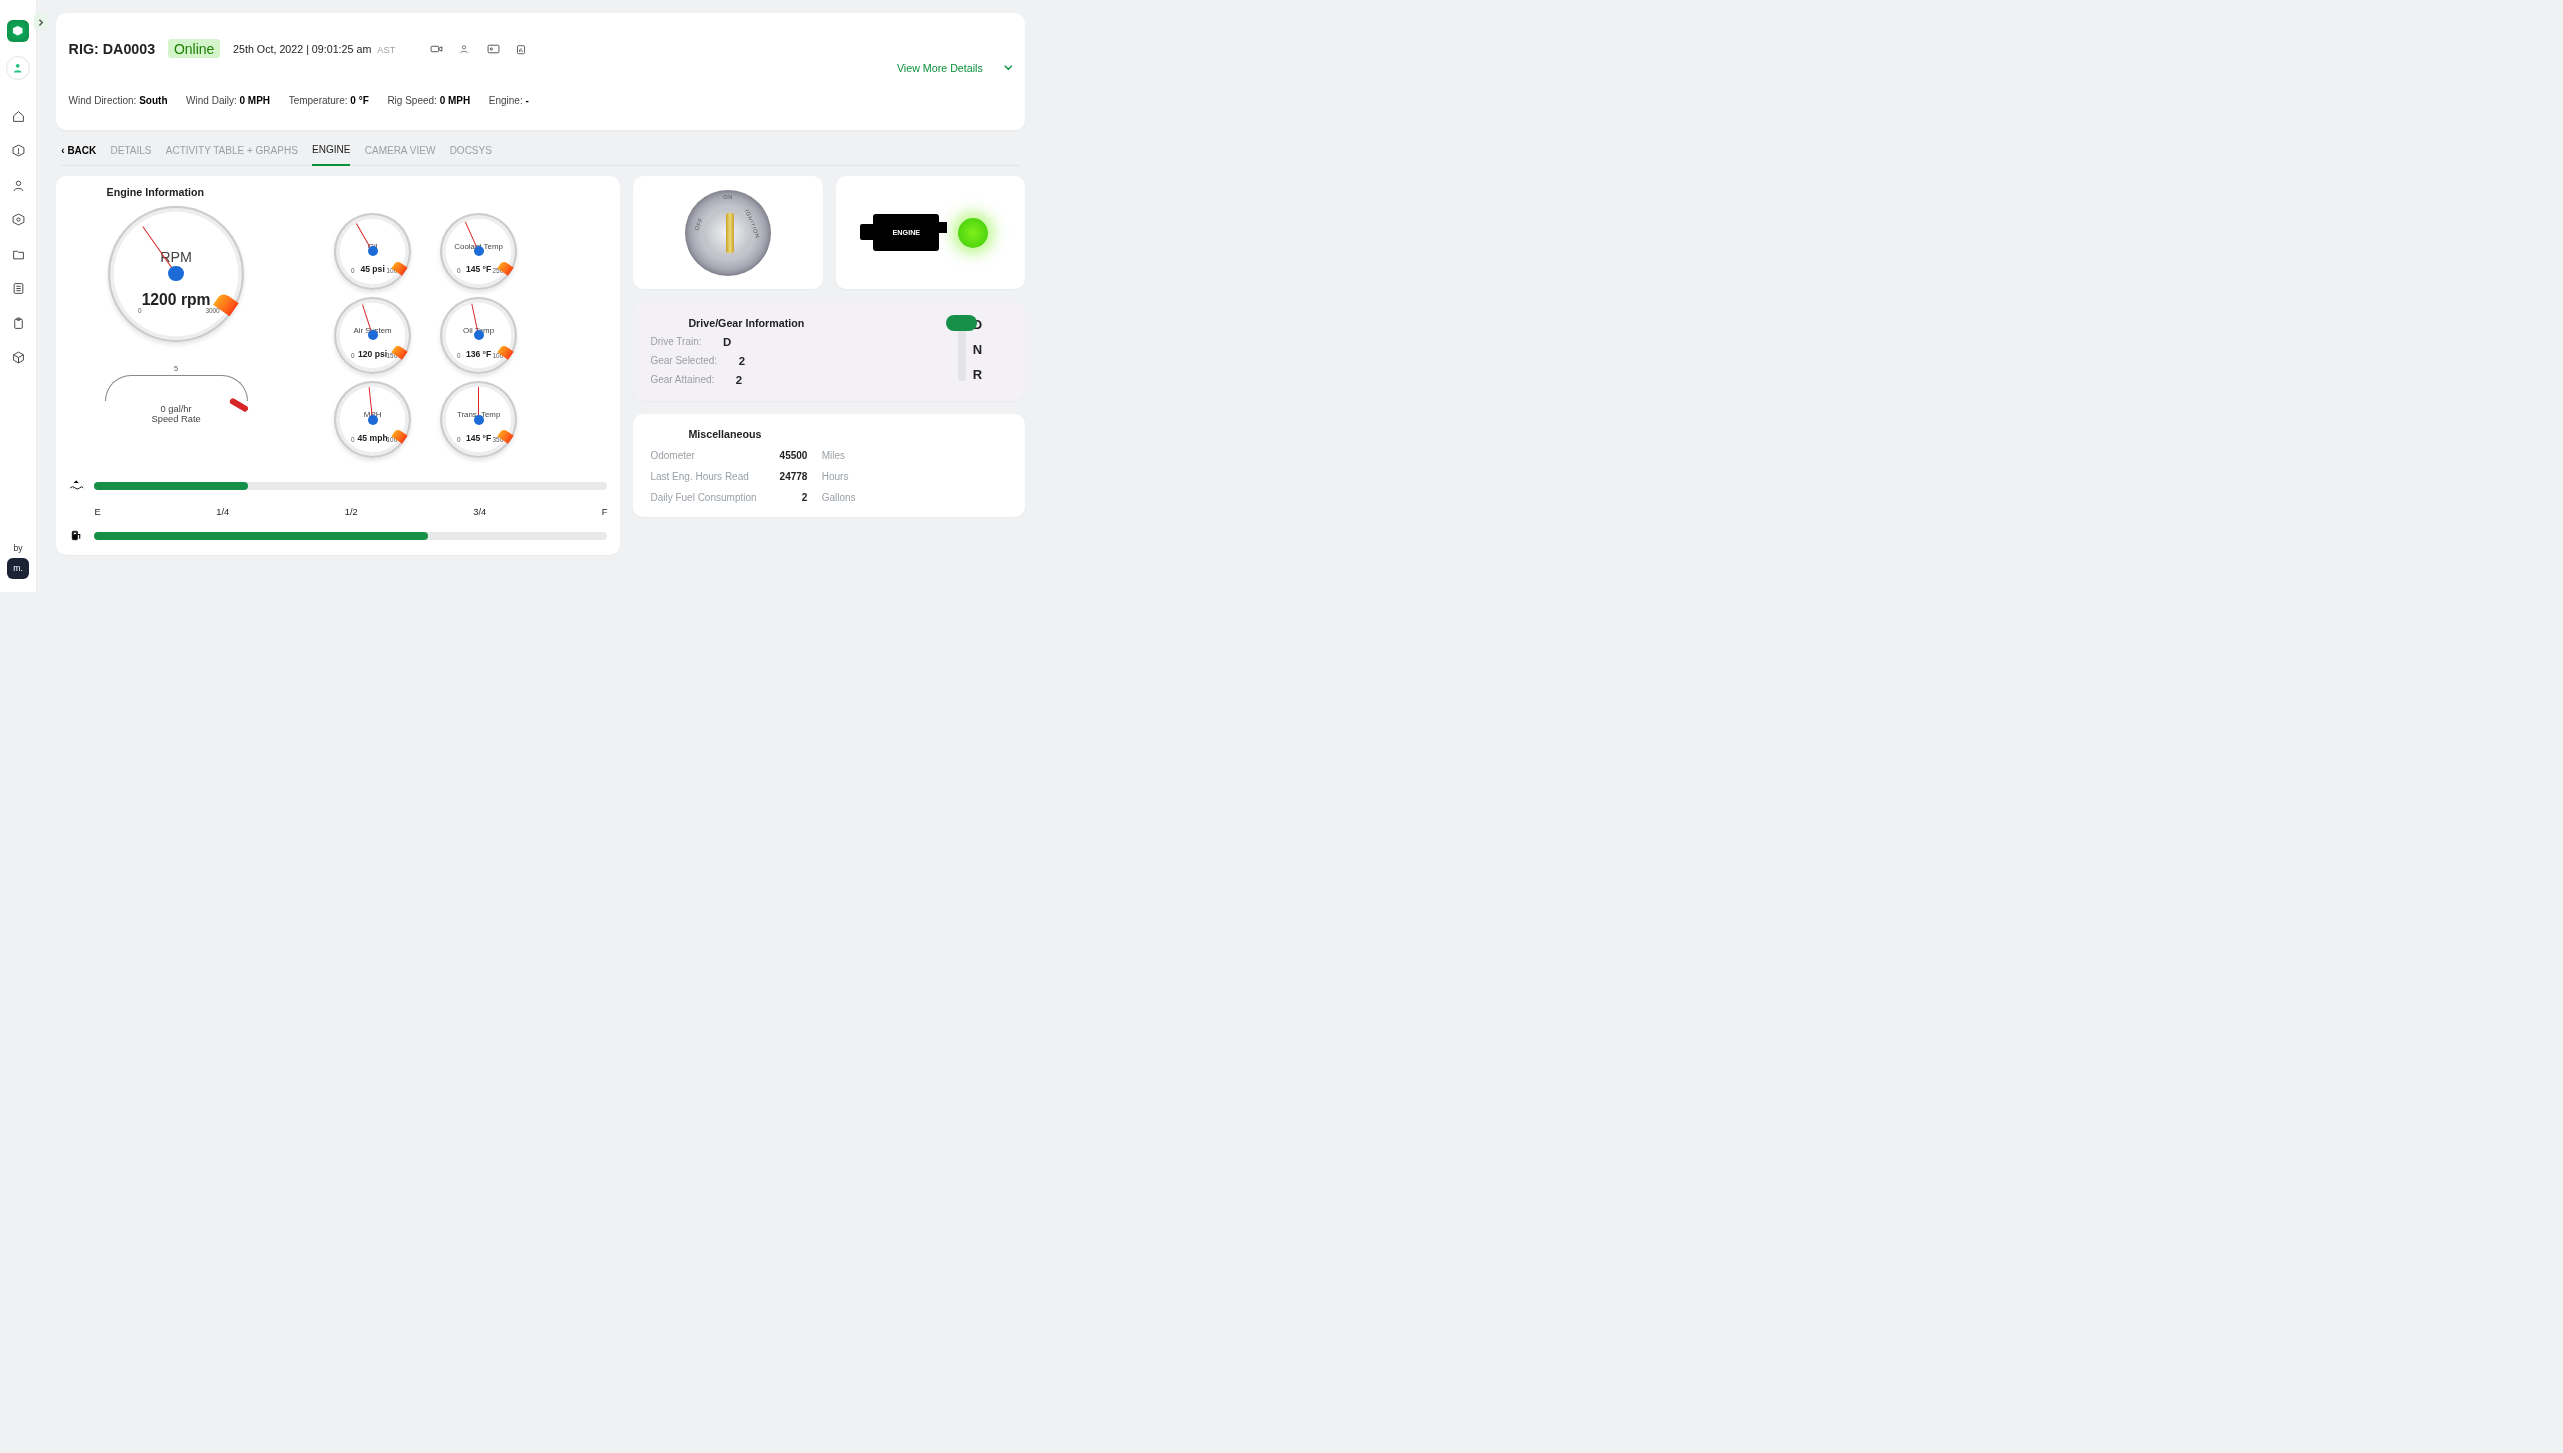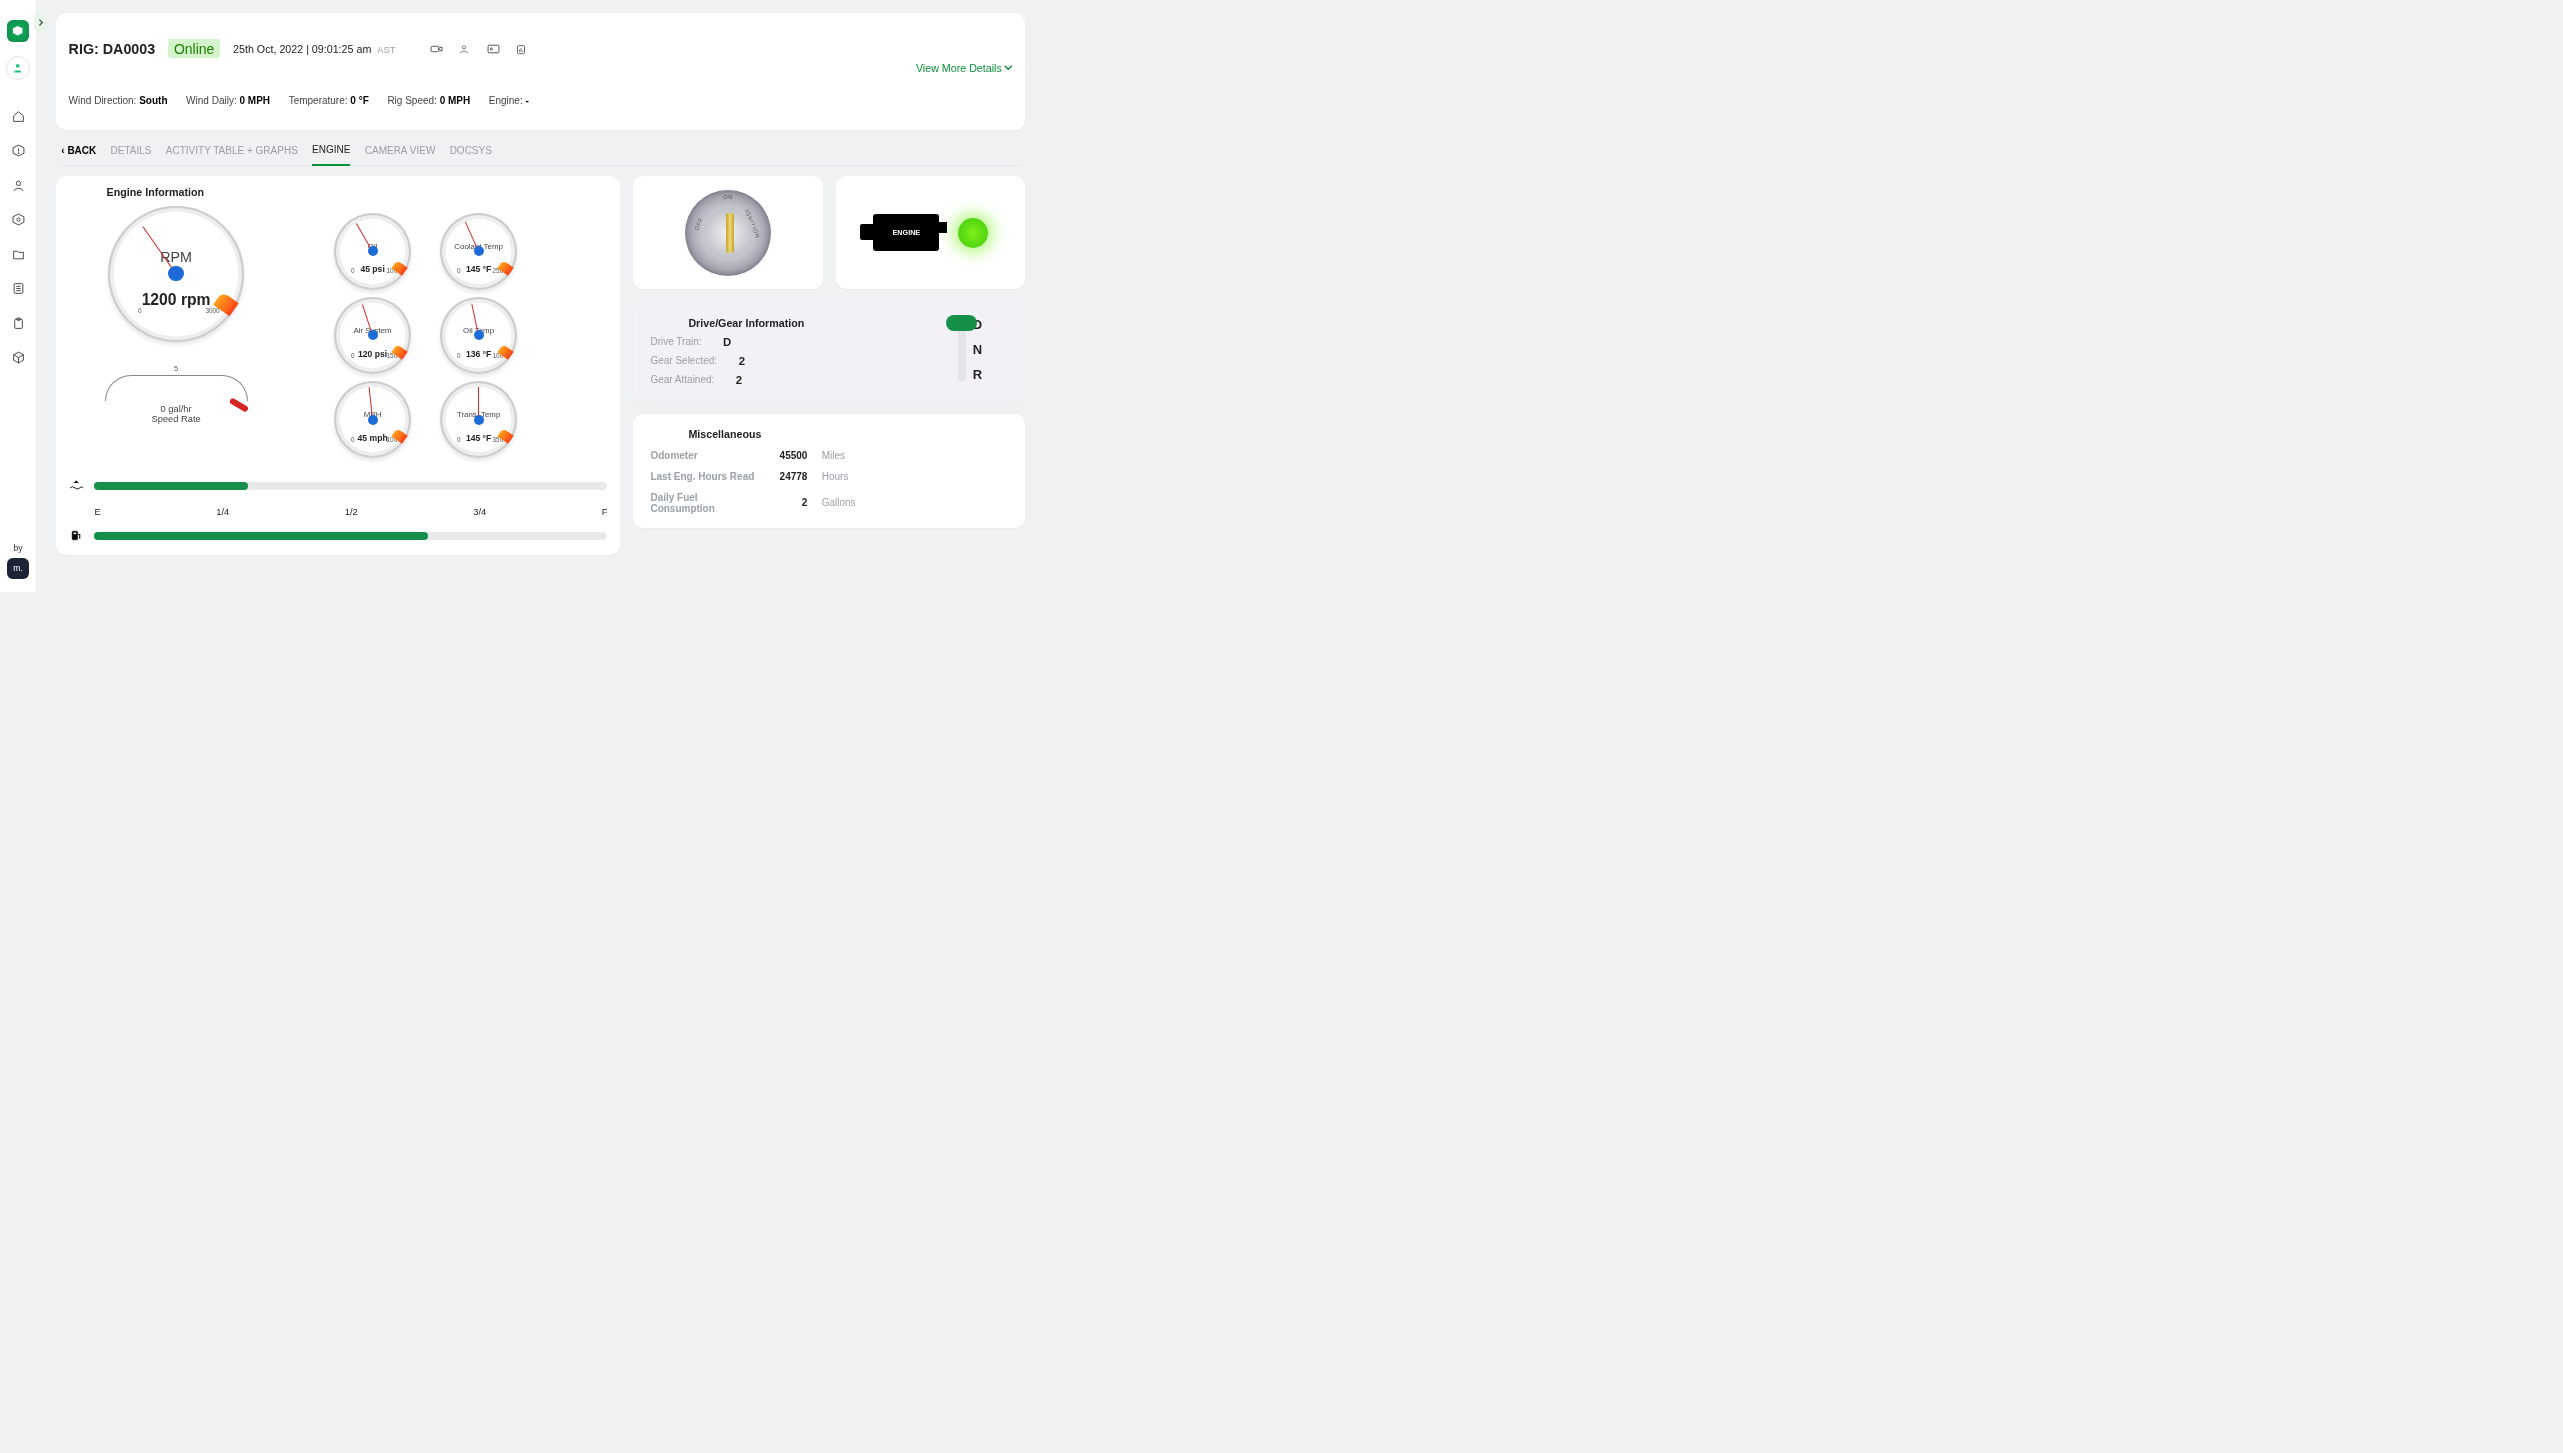--- a/index.html
+++ b/index.html
@@ -50,21 +50,21 @@
   .card { background:#fff; border-radius:10px; padding:10px 13px; box-shadow:0 0.7px 1.4px rgba(0,0,0,.03); }
   .header-card { display:flex; flex-direction:column; gap:7.2px; }
   .hdr-top { display:flex; align-items:center; gap:13px; }
   .rig-title { font-size:14.3px; font-weight:700; }
   .tag-online { background:#d4f5cc; border-radius:2.9px; color:#1e7e00; font-size:14px; padding:1.4px 5.7px; }
   .timestamp { font-size:10.7px; color:#222; }
   .tz { color:#9aa0a6; font-size:9.3px; margin-left:2.9px; }
   .hdr-icons { display:flex; gap:15.7px; margin-left:21.5px; }
   .hdr-icons div { width:13px; height:10px; }
   .hdr-icons svg { stroke:#333; fill:none; stroke-width:1.5; }
-  .view-more { margin-left:auto; color:#0a8f3a; font-size:10.7px; display:flex; align-items:center; gap:2px; cursor:pointer;margin-top:39px; }
+  .view-more { margin-left:auto; color:#0a8f3a; font-size:10.7px; display:flex; align-items:center; gap:21px; cursor:pointer;margin-top:39px; }
   .hdr-stats { display:flex; gap:18.6px; font-size:10px; color:#444; align-items:center; }
   .hdr-stats b { color:#000; }
 
   
   .tabs-row { display:flex; align-items:center; gap:14.3px; margin:14.3px 5.7px 10px; border-bottom:0.7px solid #e2e4e8; }
   .back-link { font-size:10px; font-weight:600; color:#000; padding-bottom:8.6px; cursor:pointer; }
   .tab { font-size:10px; color:#9aa0a6; padding-bottom:8.6px; cursor:pointer; }
   .tab.active { color:#222; border-bottom:2.1px solid #0a8f3a; margin-bottom:-0.7px; }
 
   
@@ -135,21 +135,21 @@
   .gear-row { display:flex; gap:21.5px; margin-top:7.2px; }
   .gear-val { font-weight:700; }
   .gear-shifter { width:50px; display:flex; align-items:center; gap:7.2px; }
   .shifter-track { width:7.2px; height:64px; background:#e2e4e8; border-radius:3.6px; position:relative; }
   .shifter-knob { position:absolute; top:-2.1px; left:-12px; width:31px; height:15.7px; background:#169049; border-radius:7.9px; }
   .shifter-labels { display:flex; flex-direction:column; gap:10px; font-size:13px; font-weight:700; }
 
   
   .misc-card { padding:14.3px 17px; }
   .misc-row { display:flex; align-items:center; margin-top:10px; font-size:10px; }
-  .misc-row .lbl { width:114px; color:#9aa0a6;font-weight:bold; }
+  .misc-row .lbl { width:114px; color:#9aa0a6; }
   .misc-row .val { width:43px; font-weight:700; text-align:right; margin-right:14.3px; }
   .misc-row .unit { color:#9aa0a6; }
 </style>
 </head>
 <body>
 
 <div class="app">
 
   <div class="sidebar">
     <div class="logo-badge">

